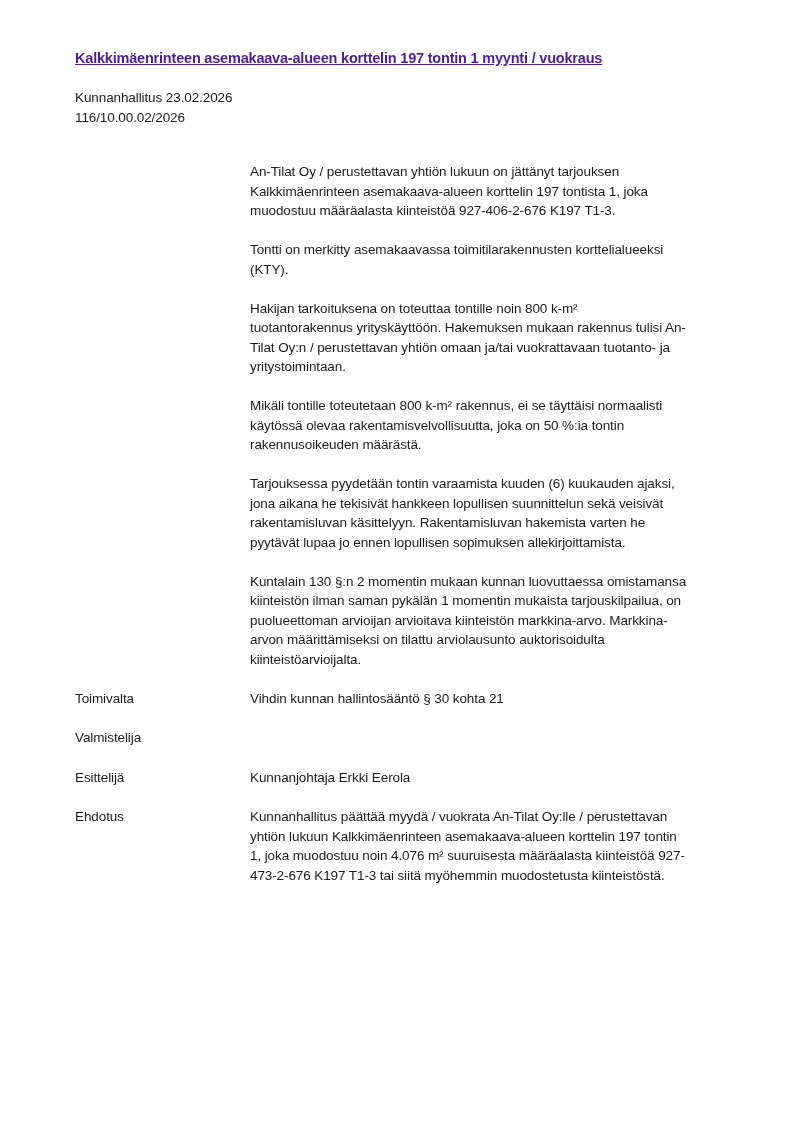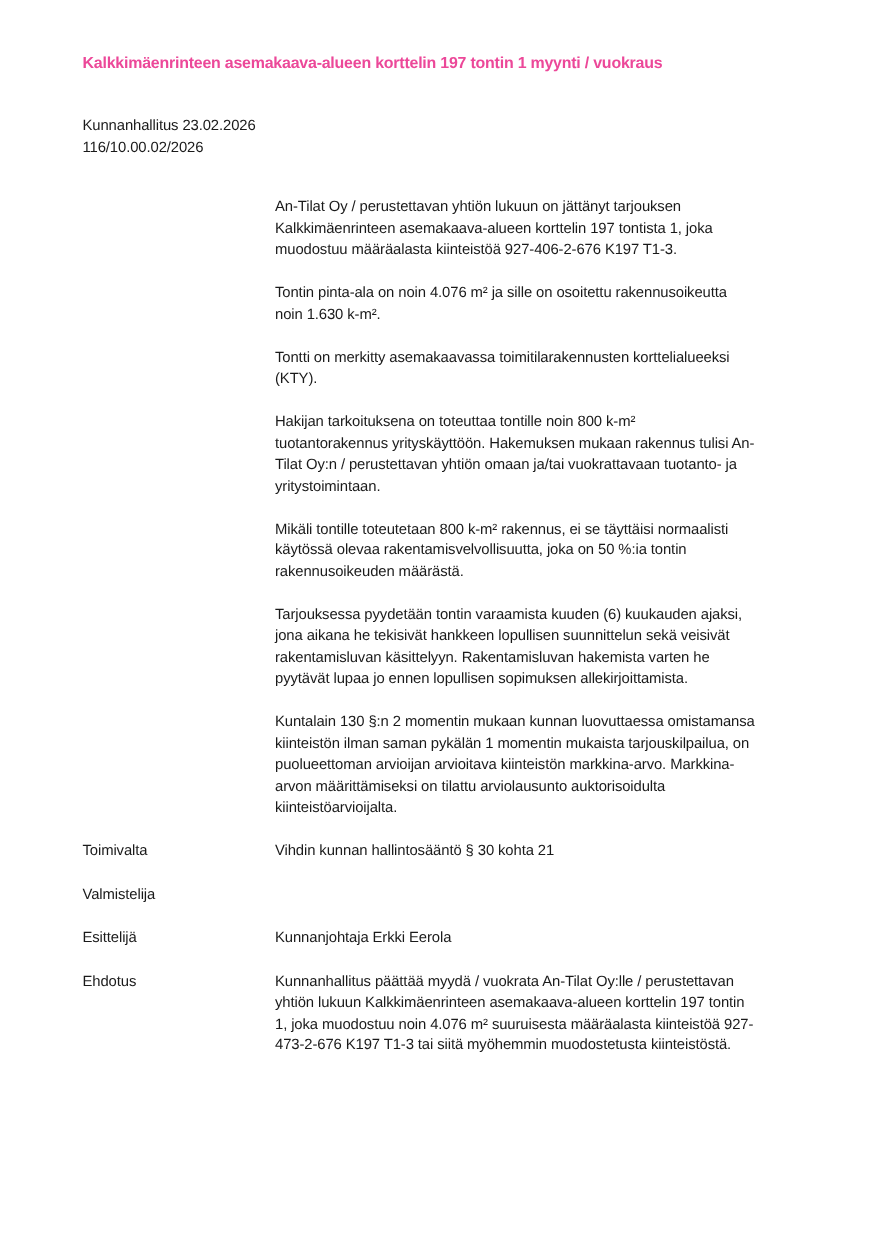--- a/index.html
+++ b/index.html
@@ -16,26 +16,27 @@
     font-family: "Liberation Sans", sans-serif;
     color: #1a1a1a;
     box-sizing: border-box;
     padding: 49px 57px 0 75px;
     overflow: hidden;
   }
   .doc-title {
     margin: 0;
     font-size: 14.5px;
     font-weight: bold;
-    color: #ec4899;
+    color: #4c1d95;
     letter-spacing: -0.2px;
     line-height: 19px;
+    text-decoration: underline;
   }
   .doc-meta {
-    margin-top: 36px;
+    margin-top: 20px;
     font-size: 13.5px;
     line-height: 19.5px;
     letter-spacing: -0.1px;
   }
   .doc-body {
     margin-left: 175px;
     margin-top: 35px;
     width: 487px;
   }
   .para {
@@ -76,22 +77,20 @@
 
   <div class="doc-meta">
     <div>Kunnanhallitus 23.02.2026</div>
     <div>116/10.00.02/2026</div>
   </div>
 
   <div class="doc-body">
     <p class="para">An-Tilat Oy / perustettavan yhtiön lukuun on jättänyt tarjouksen
 Kalkkimäenrinteen asemakaava-alueen korttelin 197 tontista 1, joka
 muodostuu määräalasta kiinteistöä 927-406-2-676 K197 T1-3.</p>
-    <p class="para">Tontin pinta-ala on noin 4.076 m² ja sille on osoitettu rakennusoikeutta
-noin 1.630 k-m².</p>
     <p class="para">Tontti on merkitty asemakaavassa toimitilarakennusten korttelialueeksi
 (KTY).</p>
     <p class="para">Hakijan tarkoituksena on toteuttaa tontille noin 800 k-m²
 tuotantorakennus yrityskäyttöön. Hakemuksen mukaan rakennus tulisi An-
 Tilat Oy:n / perustettavan yhtiön omaan ja/tai vuokrattavaan tuotanto- ja
 yritystoimintaan.</p>
     <p class="para">Mikäli tontille toteutetaan 800 k-m² rakennus, ei se täyttäisi normaalisti
 käytössä olevaa rakentamisvelvollisuutta, joka on 50 %:ia tontin
 rakennusoikeuden määrästä.</p>
     <p class="para">Tarjouksessa pyydetään tontin varaamista kuuden (6) kuukauden ajaksi,

